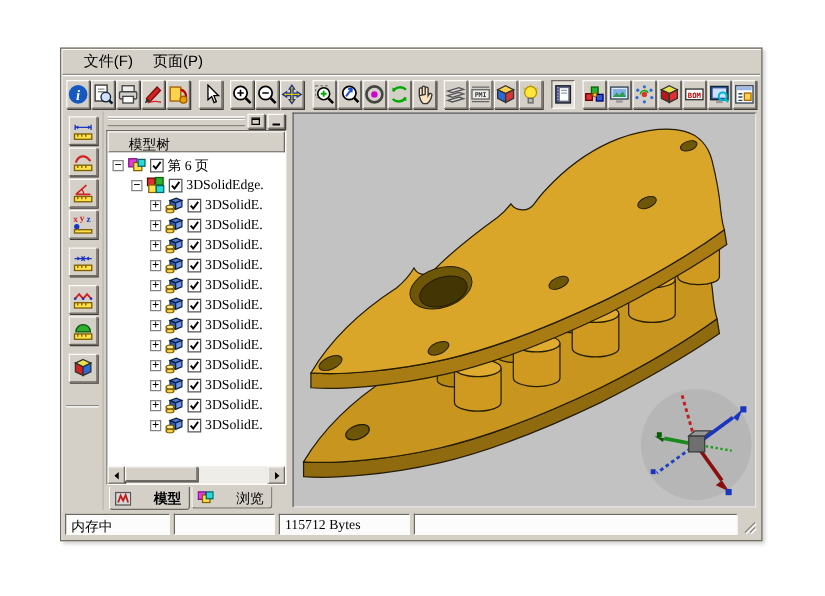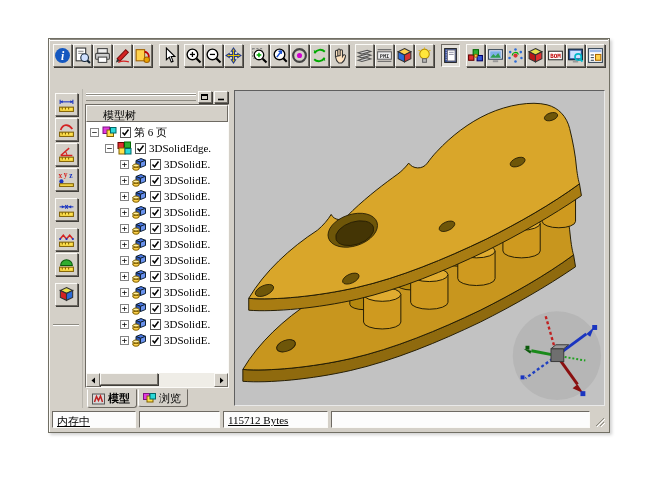--- a/index.html
+++ b/index.html
@@ -65,44 +65,48 @@
   .tlabel{font-size:11px; color:#000; overflow:hidden;}
   .hscroll{height:14px; display:flex; background:#efede7;}
   .sarrow{width:14px;height:14px; background:var(--chrome); border:1px solid;
      border-color:var(--lt) var(--dk) var(--dk) var(--lt); box-shadow:1px 1px 0 var(--dkr);
      display:flex;align-items:center;justify-content:center; flex:none;}
   .sarrow svg{width:7px;height:7px;}
   .strack{flex:1; position:relative;}
   .sthumb{position:absolute; left:0; top:0; width:58px; height:12px; background:var(--chrome);
      border:1px solid; border-color:var(--lt) var(--dk) var(--dk) var(--lt); box-shadow:1px 1px 0 var(--dkr);}
   .tabsrow{height:20px; display:flex; align-items:flex-start; padding:1px 0 0 2px; gap:1px;}
-  .tab{height:18px; display:flex; align-items:center; gap:3px; padding:0 6px 0 4px;
+  .tab{height:18px; display:flex; align-items:center; gap:18px; padding:0 6px 0 4px;
      background:var(--chrome); font-size:11px;
      border:1px solid; border-color:#fff var(--dk) var(--dk) #fff; border-top-color:var(--chrome);
      border-radius:0 0 3px 3px;}
   .tab svg{width:13px;height:12px;display:block;}
   .tab.sel{height:19px; font-weight:bold; border-top-color:var(--chrome); z-index:2;}
   
   .viewport{flex:1; margin:1px 3px 2px 3px; background:var(--vp-bg);
      border:1px solid; border-color:#5f5f5f #e9e9e9 #e9e9e9 #5f5f5f; position:relative; overflow:hidden;}
   .viewport svg.scene{position:absolute; left:0; top:0; width:100%; height:100%;}
   
   .statusbar{position:absolute; left:1px; right:1px; bottom:1px; height:22px;
      display:flex; align-items:center; gap:3px; padding:2px 2px 3px 2px; background:var(--chrome);}
   .scell{height:17px; background:#fcfcfc; border:1px solid;
      border-color:var(--dk) var(--lt) var(--lt) var(--dk);
-     font:11px "Liberation Serif","DejaVu Serif",serif; padding:2px 0 0 4px; color:#000; overflow:hidden;text-decoration:underline;}
+     font:11px "Liberation Serif","DejaVu Serif",serif; padding:2px 0 0 4px; color:#000; overflow:hidden;}
   .c0{width:84px;} .c1{width:81px;} .c2{width:105px;} .c3{flex:1;}
   .sgrip{width:13px;height:13px; margin-top:3px;}
 </style>
 </head>
 <body>
 
 <div class="window">
 
+  <div class="menubar">
+      <span class="menu-item">文件(F)</span>
+      <span class="menu-item">页面(P)</span>
+    </div>
   <div class="menusep"></div>
   <div class="toolbar">
       <div class="tbtn">
         <svg viewBox="0 0 16 16">
           <circle cx="8" cy="8" r="7" fill="#1558c0"></circle>
           <text x="8" y="12" font-size="11" fill="#fff" text-anchor="middle" font-family="serif" font-style="italic" font-weight="bold">i</text>
         </svg>
       </div>
       <div class="tbtn">
         <svg viewBox="0 0 16 16">

